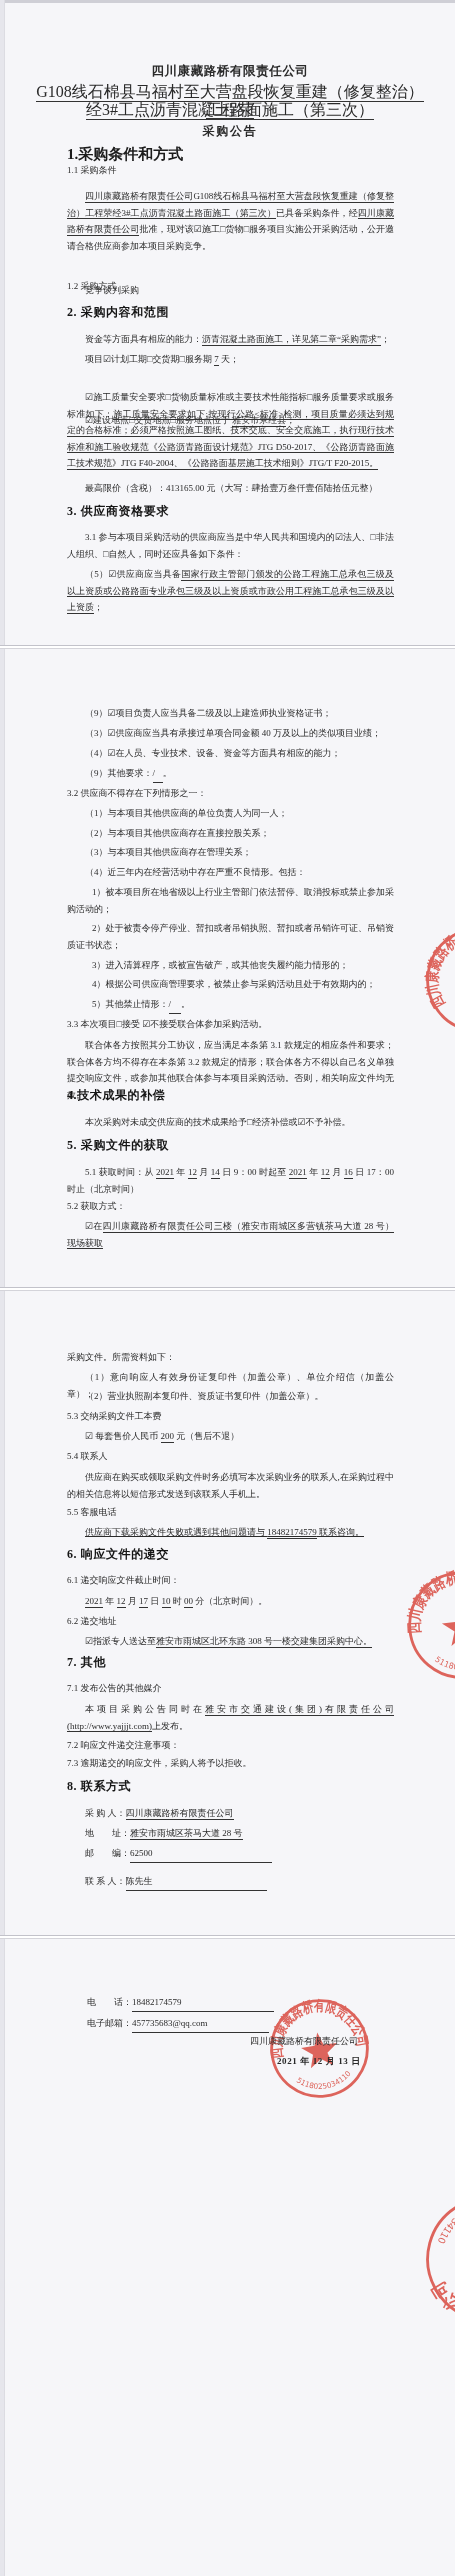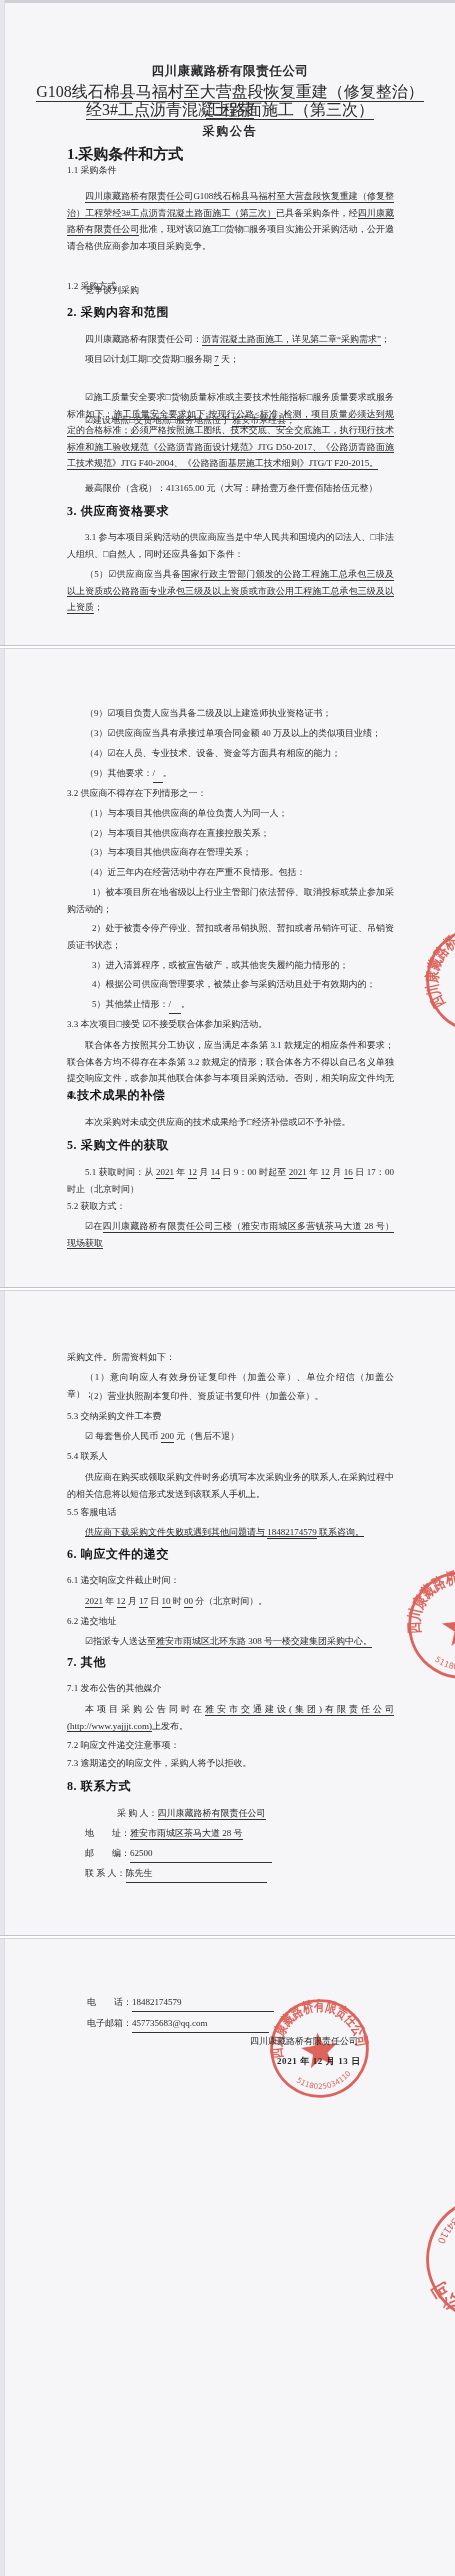--- a/index.html
+++ b/index.html
@@ -99,21 +99,21 @@
       <div class="blk center t-company" style="top: 63px;"><span>四川康藏路桥有限责任公司</span></div>
       <div class="blk center t-line" style="top: 83px;"><span class="u">G108线石棉县马福村至大营盘段恢复重建（修复整治）工程荥</span></div>
       <div class="blk center t-line" style="top: 101px;"><span class="u">经3#工点沥青混凝土路面施工（第三次）</span></div>
       <div class="blk center subtitle" style="top: 123px;"><span>采购公告</span></div>
       <div class="blk h1 plain" style="top: 146px;"><span>1.采购条件和方式</span></div>
       <div class="blk plain" style="top: 162px;"><span>1.1  采购条件</span></div>
       <div class="blk indent" style="top: 188px;"><span class="u">四川康藏路桥有限责任公司G108线石棉县马福村至大营盘段恢复重建（修复整治）工程荥经3#工点沥青混凝土路面施工（第三次）</span><span>已具备采购条件，经</span><span class="u">四川康藏路桥有限责任公司</span><span>批准，现对该☑施工□货物□服务项目实施公开采购活动，公开邀请合格供应商参加本项目采购竞争。</span></div>
       <div class="blk plain" style="top: 278px;"><span>1.2 采购方式</span></div>
       <div class="blk indent plain" style="top: 282px;"><span>竞争谈判采购</span></div>
       <div class="blk h2 plain" style="top: 304px;"><span>2. 采购内容和范围</span></div>
-      <div class="blk indent" style="top: 331px;"><span>四川康藏路桥有限责任公司：</span><span class="u">沥青混凝土路面施工，详见第二章“采购需求”</span><span>；</span></div>
+      <div class="blk indent" style="top: 331px;"><span>资金等方面具有相应的能力：</span><span class="u">沥青混凝土路面施工，详见第二章“采购需求”</span><span>；</span></div>
       <div class="blk indent" style="top: 351px;"><span>项目☑计划工期□交货期□服务期 </span><span class="u">7</span><span> 天；</span></div>
       <div class="blk indent" style="top: 370px; margin-top: 42px;"><span>☑建设地点□交货地点□服务地点位于 </span><span class="u">雅安市荥经县</span><span>；</span></div>
       <div class="blk indent" style="top: 389px;"><span>☑施工质量安全要求□货物质量标准或主要技术性能指标□服务质量要求或服务标准如下：</span><span class="u">施工质量安全要求如下:按现行公路&lt;标准&gt;检测，项目质量必须达到规定的合格标准；必须严格按照施工图纸、技术交底、安全交底施工，执行现行技术标准和施工验收规范《公路沥青路面设计规范》JTG D50-2017、《公路沥青路面施工技术规范》JTG F40-2004、《公路路面基层施工技术细则》JTG/T F20-2015。</span></div>
       <div class="blk indent" style="top: 480px;"><span>最高限价（含税）：413165.00 元（大写：肆拾壹万叁仟壹佰陆拾伍元整）</span></div>
       <div class="blk h2 plain" style="top: 503px;"><span>3.  供应商资格要求</span></div>
       <div class="blk indent" style="top: 529px;"><span>3.1 参与本项目采购活动的供应商应当是中华人民共和国境内的☑法人、□非法人组织、□自然人，同时还应具备如下条件：</span></div>
       <div class="blk indent" style="top: 566px;"><span>（5）☑供应商应当具备</span><span class="u">国家行政主管部门颁发的公路工程施工总承包三级及以上资质或公路路面专业承包三级及以上资质或市政公用工程施工总承包三级及以上资质</span><span>；</span></div>
       <div class="blk indent" style="top: 705px;"><span>（9）☑项目负责人应当具备二级及以上建造师执业资格证书；</span></div>
       <div class="blk indent" style="top: 725px;"><span>（3）☑供应商应当具有承接过单项合同金额 40 万及以上的类似项目业绩；</span></div>
       <div class="blk indent" style="top: 745px;"><span>（4）☑在人员、专业技术、设备、资金等方面具有相应的能力；</span></div>
@@ -149,23 +149,23 @@
       <div class="blk plain" style="top: 1572px;"><span>6.1 递交响应文件截止时间：</span></div>
       <div class="blk indent" style="top: 1593px;"><span class="u">2021</span><span> 年 </span><span class="u">12</span><span> 月 </span><span class="u">17</span><span> 日 </span><span class="u">10</span><span> 时 </span><span class="u">00</span><span> 分（北京时间）。</span></div>
       <div class="blk plain" style="top: 1613px;"><span>6.2 递交地址</span></div>
       <div class="blk indent" style="top: 1633px;"><span>☑指派专人送达至</span><span class="u">雅安市雨城区北环东路 308 号一楼交建集团采购中心。</span></div>
       <div class="blk h2 plain" style="top: 1654px;"><span>7.  其他</span></div>
       <div class="blk plain" style="top: 1680px;"><span>7.1 发布公告的其他媒介</span></div>
       <div class="blk indent" style="top: 1701px;"><span>本项目采购公告同时在</span><span class="u">雅安市交通建设(集团)有限责任公司(http://www.yajjjt.com)</span><span>上发布。</span></div>
       <div class="blk plain" style="top: 1737px;"><span>7.2 响应文件递交注意事项：</span></div>
       <div class="blk plain" style="top: 1755px;"><span>7.3 逾期递交的响应文件，采购人将予以拒收。</span></div>
       <div class="blk h2 plain" style="top: 1778px;"><span>8.  联系方式</span></div>
-      <div class="blk plain" style="top: 1805px; left: 85px; width: 296px; margin-left: 32px;"><span>采 购 人：</span><span class="u">四川康藏路桥有限责任公司</span></div>
+      <div class="blk plain" style="top: 1805px; left: 85px; width: 296px;"><span>采 购 人：</span><span class="u">四川康藏路桥有限责任公司</span></div>
       <div class="blk plain" style="top: 1825px; left: 85px; width: 296px;"><span>地　　址：</span><span class="u">雅安市雨城区茶马大道 28 号</span></div>
       <div class="blk plain" style="top: 1845px; left: 85px; width: 296px;"><span>邮　　编：</span><span class="u v" style="min-width: 142px;">  62500</span></div>
-      <div class="blk plain" style="top: 1865px; left: 85px; width: 296px;"><span>联 系 人：</span><span class="u v" style="min-width: 141px;"> 陈先生</span></div>
+      <div class="blk plain" style="top: 1865px; left: 85px; width: 296px;"><span>联 系 人：</span><span class="u v" style="min-width: 141px; margin-top: 8px;"> 陈先生</span></div>
       <div class="blk plain" style="top: 1994px; left: 87px; width: 296px;"><span>电　　话：</span><span class="u v" style="min-width: 142px;"> 18482174579</span></div>
       <div class="blk plain" style="top: 2015px; left: 87px; width: 296px;"><span>电子邮箱：</span><span class="u v" style="min-width: 137px;"> 457735683@qq.com</span></div>
       <div class="blk plain" style="top: 2033px; left: 250px; width: 131px;"><span>四川康藏路桥有限责任公司</span></div>
       <div class="blk plain sig" style="top: 2053px; left: 277px; width: 119px;"><span>2021 年 12 月 13 日</span></div>
     </div>
 </div>
 
 
 </body></html>

